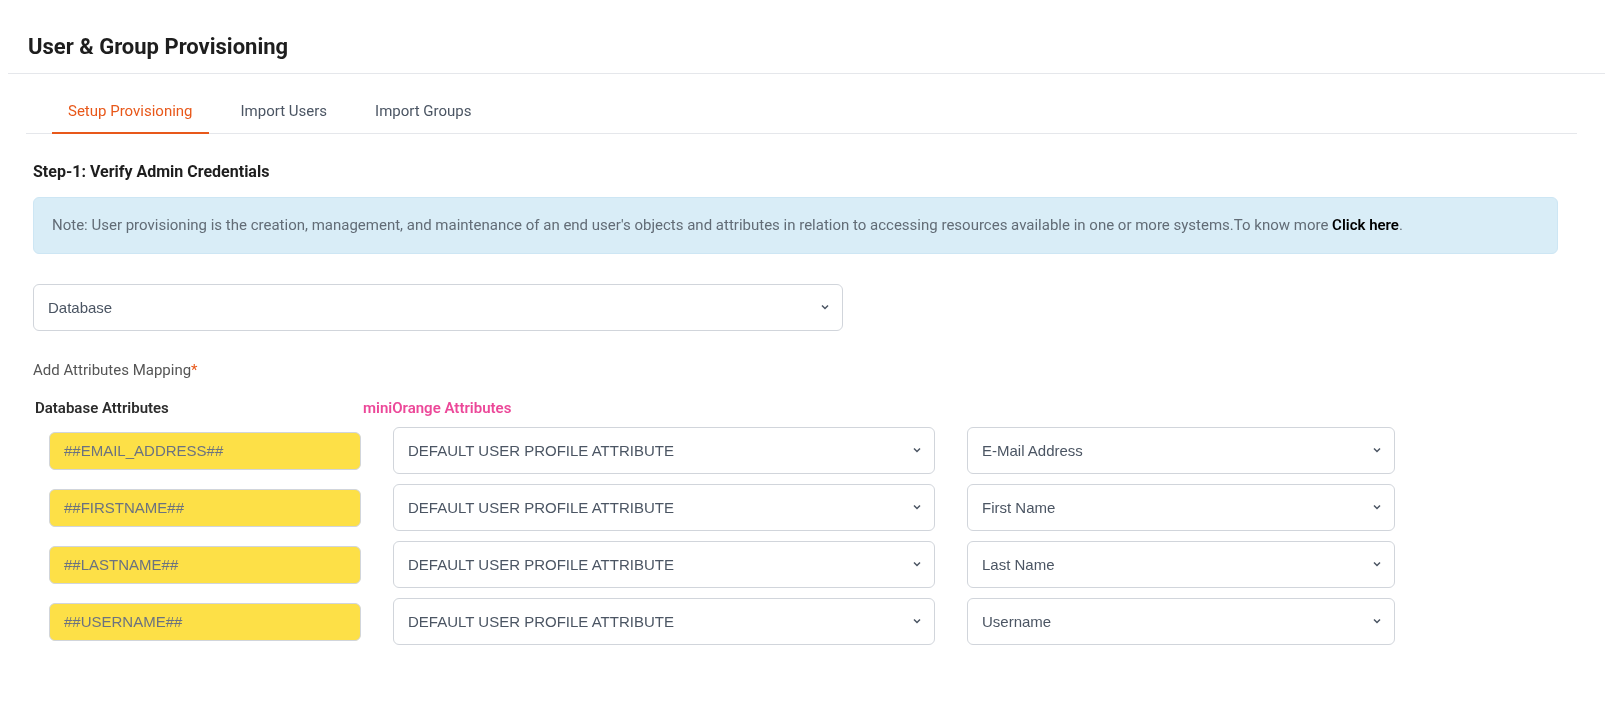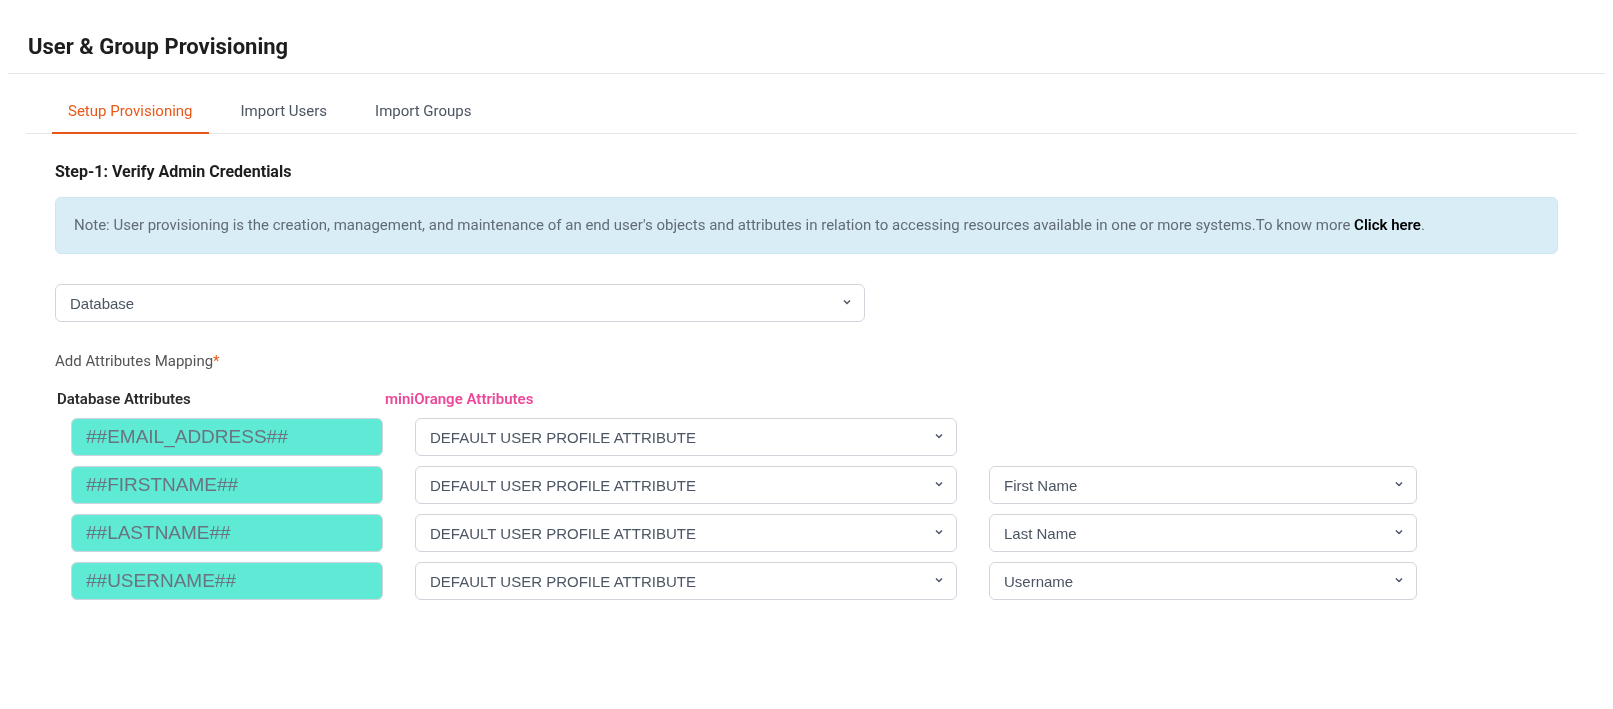--- a/index.html
+++ b/index.html
@@ -37,21 +37,21 @@
     cursor: pointer;
     font-size: 15px;
     margin-right: 8px;
   }
   .tab.active {
     color: #e8581a;
     border-bottom: 2px solid #e8581a;
     margin-bottom: -1px;
   }
   .content {
-    padding: 28px 55px 30px 55px;
+    padding: 28px 55px 30px 33px;
   }
   .step-heading {
     font-size: 16px;
     font-weight: 700;
     color: #1e1e1e;
     margin-bottom: 16px;
   }
   .note-box {
     background: #d9edf7;
     border: 1px solid #cde6f4;
@@ -83,21 +83,21 @@
   .req {
     color: #e8581a;
   }
   .select-wrap {
     position: relative;
     max-width: 810px;
     margin-bottom: 4px;
   }
   select {
     width: 100%;
-    height: 38px;
+    height: 47px;
     padding: 6px 34px 6px 14px;
     border: 1px solid #d1d5db;
     border-radius: 6px;
     background: #fff;
     font-size: 15px;
     color: #4b5563;
     appearance: none;
     cursor: pointer;
   }
   .chev {
@@ -130,22 +130,22 @@
     margin-bottom: 10px;
     align-items: center;
     padding-left: 16px;
   }
   .db-input {
     flex: 0 0 312px;
     height: 38px;
     padding: 6px 14px;
     border: 1px solid #d1d5db;
     border-radius: 6px;
-    background: #5eead4;
-    font-size: 19px;
+    background: #fde047;
+    font-size: 15px;
     color: #6b7280;
   }
   .mo-select-wrap {
     position: relative;
     flex: 0 0 542px;
   }
   .attr-select-wrap {
     position: relative;
     flex: 0 0 428px;
   }
@@ -190,20 +190,26 @@
   </div>
 
   <div class="mapping-row">
     <input class="db-input" readonly="" value="##EMAIL_ADDRESS##" style="">
     <div class="mo-select-wrap">
       <select><option>DEFAULT USER PROFILE ATTRIBUTE</option></select>
       <span class="chev"><svg width="12" height="12" viewBox="0 0 24 24" fill="none" stroke="currentColor" stroke-width="3">
             <polyline points="6 9 12 15 18 9"></polyline>
           </svg></span>
     </div>
+    <div class="attr-select-wrap">
+      <select><option>E-Mail Address</option></select>
+      <span class="chev"><svg width="12" height="12" viewBox="0 0 24 24" fill="none" stroke="currentColor" stroke-width="3">
+            <polyline points="6 9 12 15 18 9"></polyline>
+          </svg></span>
+    </div>
   </div>
 
   <div class="mapping-row">
     <input class="db-input" readonly="" value="##FIRSTNAME##" style="">
     <div class="mo-select-wrap">
       <select><option>DEFAULT USER PROFILE ATTRIBUTE</option></select>
       <span class="chev"><svg width="12" height="12" viewBox="0 0 24 24" fill="none" stroke="currentColor" stroke-width="3">
             <polyline points="6 9 12 15 18 9"></polyline>
           </svg></span>
     </div>

